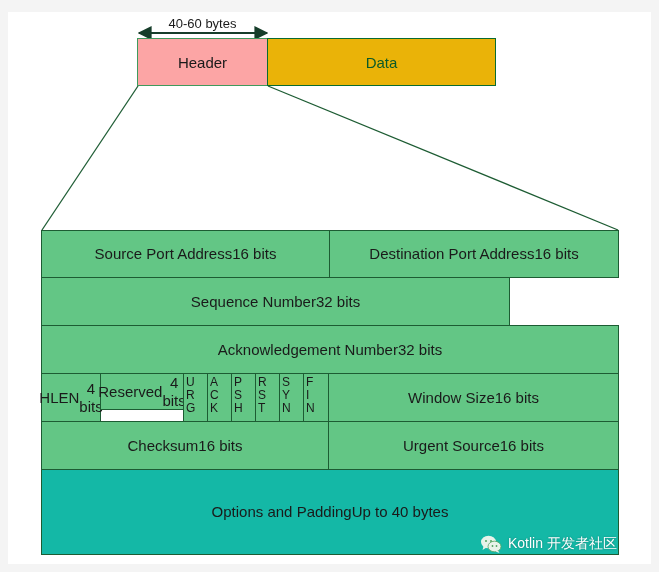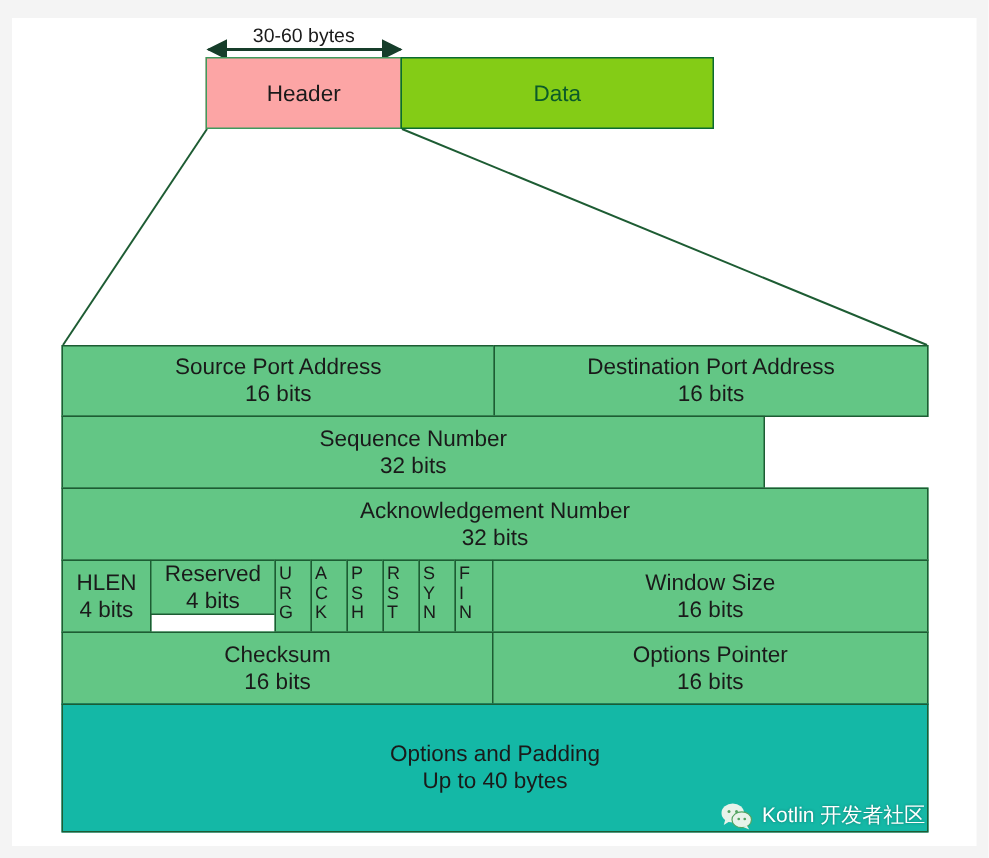--- a/index.html
+++ b/index.html
@@ -8,42 +8,42 @@
     font-family: "Liberation Sans", sans-serif; overflow: hidden;
   }
   .card {
     position: absolute; left: 8px; top: 12px; width: 643px; height: 552px;
     background: #ffffff;
   }
   .cell {
     position: absolute; box-sizing: border-box;
     background: #63c685; border: 1px solid #1d5c33;
     color: #1a1a1a; font-size: 15px; line-height: 18px;
-    display: flex; flex-direction: column; align-items: center; justify-content: center;
+    display: flex; flex-direction: row; align-items: center; justify-content: center;
     text-align: center;
   }
   .cell.opts { background: #14b8a6; }
   .flag {
     position: absolute; box-sizing: border-box;
     background: #63c685; border: 1px solid #1d5c33;
     color: #1a1a1a; font-size: 12px; line-height: 13px;
     padding-left: 2px; padding-top: 2px;
     display: flex; flex-direction: column; align-items: flex-start; justify-content: flex-start;
   }
   .top-header {
     position: absolute; box-sizing: border-box;
     left: 137px; top: 38px; width: 131px; height: 48px;
     background: #fca5a5; border: 1px solid #3f9a5d;
     font-size: 15px; color: #1a1a1a;
     display: flex; align-items: center; justify-content: center;
   }
   .top-data {
     position: absolute; box-sizing: border-box;
-    left: 267px; top: 38px; width: 209px; height: 48px;
-    background: #84cc16; border: 1px solid #0a6b30;
+    left: 267px; top: 38px; width: 229px; height: 48px;
+    background: #eab308; border: 1px solid #0a6b30;
     font-size: 15px; color: #0b5a29;
     display: flex; align-items: center; justify-content: center;
   }
   .dim-label {
     position: absolute; left: 137px; top: 16px; width: 131px; text-align: center;
     font-size: 13px; color: #1a1a1a;
   }
   svg.lines { position: absolute; left: 0; top: 0; width: 659px; height: 572px; pointer-events: none; }
   .watermark {
     position: absolute; left: 480px; top: 533px; height: 22px;
@@ -61,21 +61,21 @@
   <defs>
     <marker id="arr" viewBox="0 0 10 10" refX="9" refY="5" markerWidth="7" markerHeight="7" orient="auto-start-reverse">
       <path d="M0,0 L10,5 L0,10 z" fill="#163d2a"></path>
     </marker>
   </defs>
   <line x1="139" y1="33" x2="267" y2="33" stroke="#163d2a" stroke-width="2" marker-start="url(#arr)" marker-end="url(#arr)"></line>
   <line x1="138" y1="86" x2="42" y2="230" stroke="#1d5c33" stroke-width="1.3"></line>
   <line x1="268" y1="86" x2="618" y2="230" stroke="#1d5c33" stroke-width="1.3"></line>
 </svg>
 
-<div class="dim-label">30-60 bytes</div>
+<div class="dim-label">40-60 bytes</div>
 <div class="top-header">Header</div>
 <div class="top-data">Data</div>
 
 <div class="cell" style="left:41px;top:230px;width:289px;height:48px;">
   <span>Source Port Address</span>
   <span>16 bits</span>
 </div>
 <div class="cell" style="left:329px;top:230px;width:290px;height:48px;">
   <span>Destination Port Address</span>
   <span>16 bits</span>
@@ -132,21 +132,21 @@
 <div class="cell" style="left:328px;top:373px;width:291px;height:49px;">
   <span>Window Size</span>
   <span>16 bits</span>
 </div>
 
 <div class="cell" style="left:41px;top:421px;width:288px;height:49px;align-items:center;">
   <span>Checksum</span>
   <span>16 bits</span>
 </div>
 <div class="cell" style="left:328px;top:421px;width:291px;height:49px;">
-  <span>Options Pointer</span>
+  <span>Urgent Source</span>
   <span>16 bits</span>
 </div>
 
 <div class="cell opts" style="left:41px;top:469px;width:578px;height:86px;">
   <span>Options and Padding</span>
   <span>Up to 40 bytes</span>
 </div>
 
 <div class="watermark">
   <svg class="wm-icon" viewBox="0 0 22 20">

